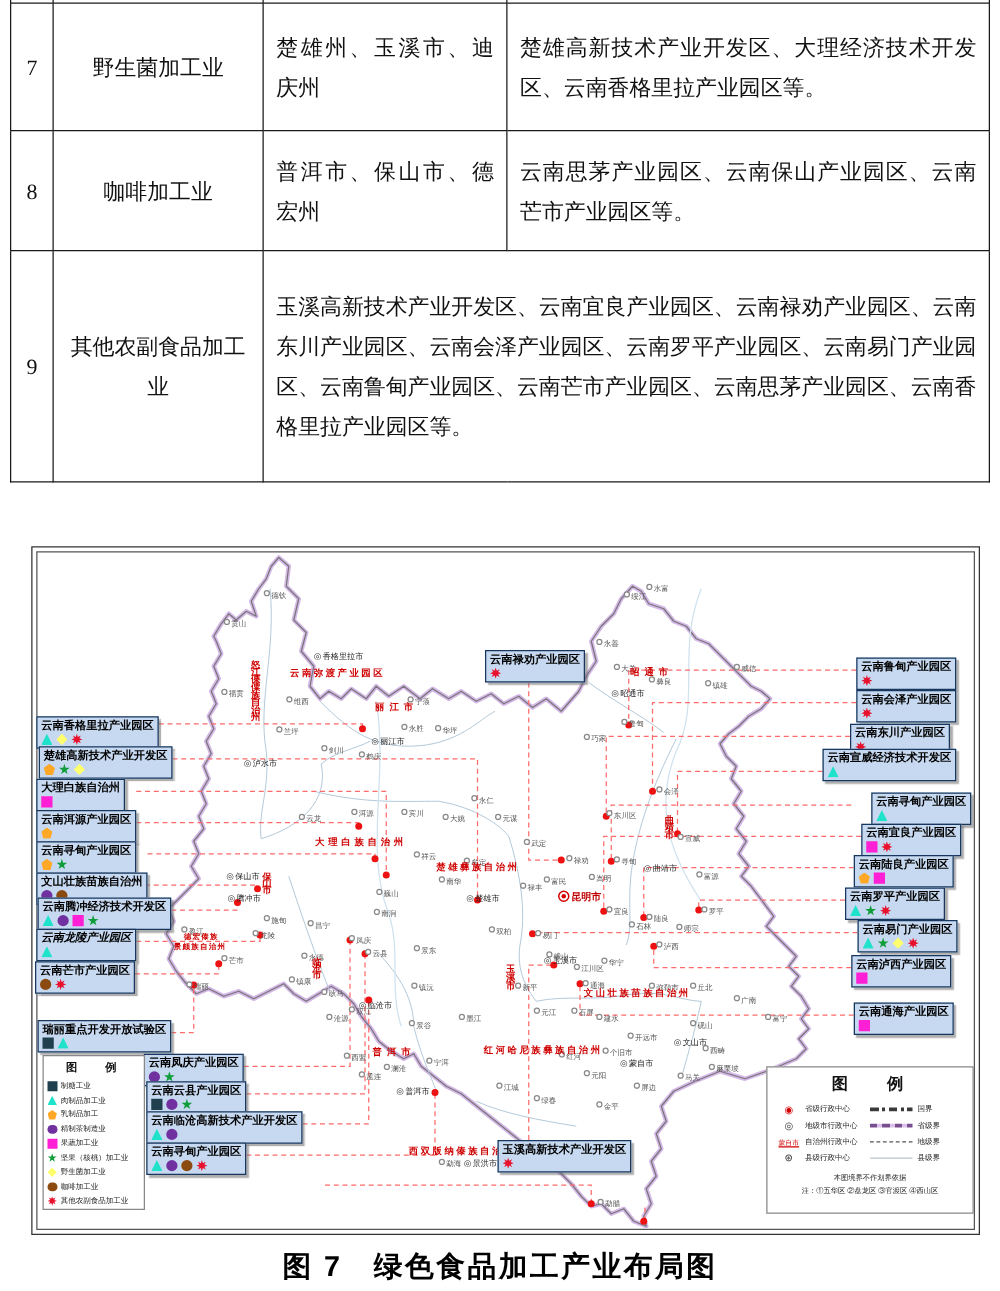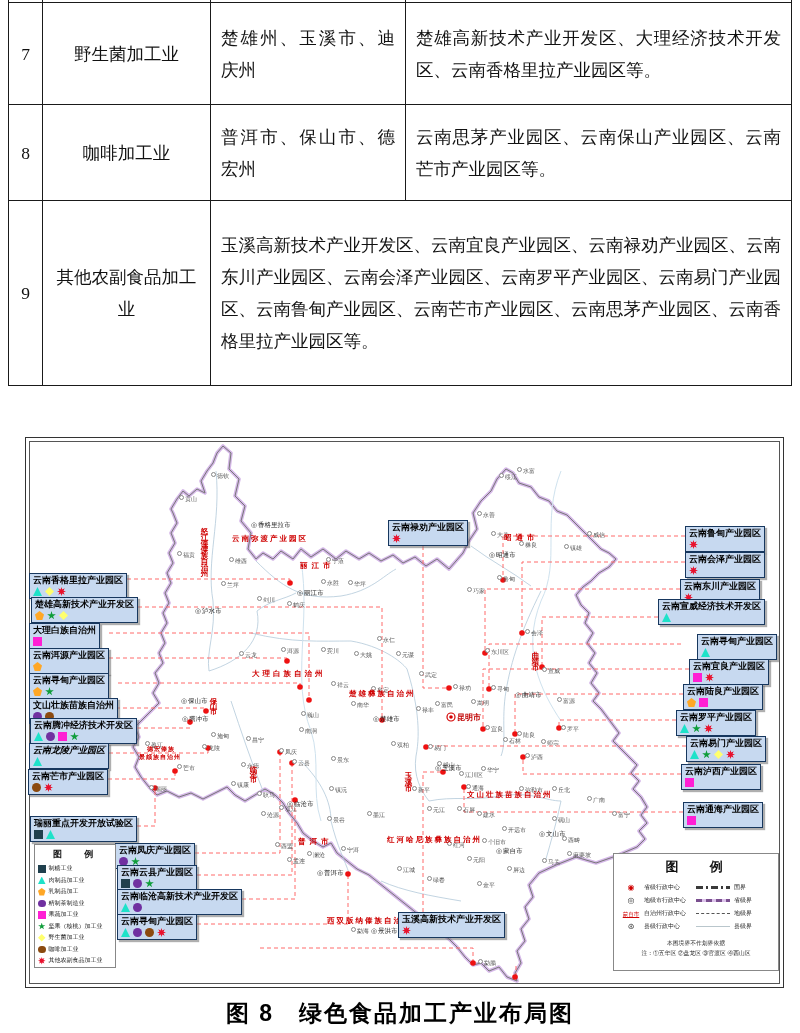--- a/index.html
+++ b/index.html
@@ -594,14 +594,14 @@
           <span class="lg2-sym"><span class="">⊛</span></span>
           <span class="lg2-txt">县级行政中心</span>
           <span class="lg2-line ln-xianjie"></span>
           <span class="lg2-txt2">县级界</span>
         </div>
         <div class="lg2-note">本图境界不作划界依据</div>
         <div class="lg2-note" style="margin-top: 1px;">注：①五华区 ②盘龙区 ③官渡区 ④西山区</div>
       </div>
     </div>
 
-  <div id="caption">图 8　绿色食品加工产业布局图</div>
+  <div id="caption">图 7　绿色食品加工产业布局图</div>
 </div>
 
 </body></html>

